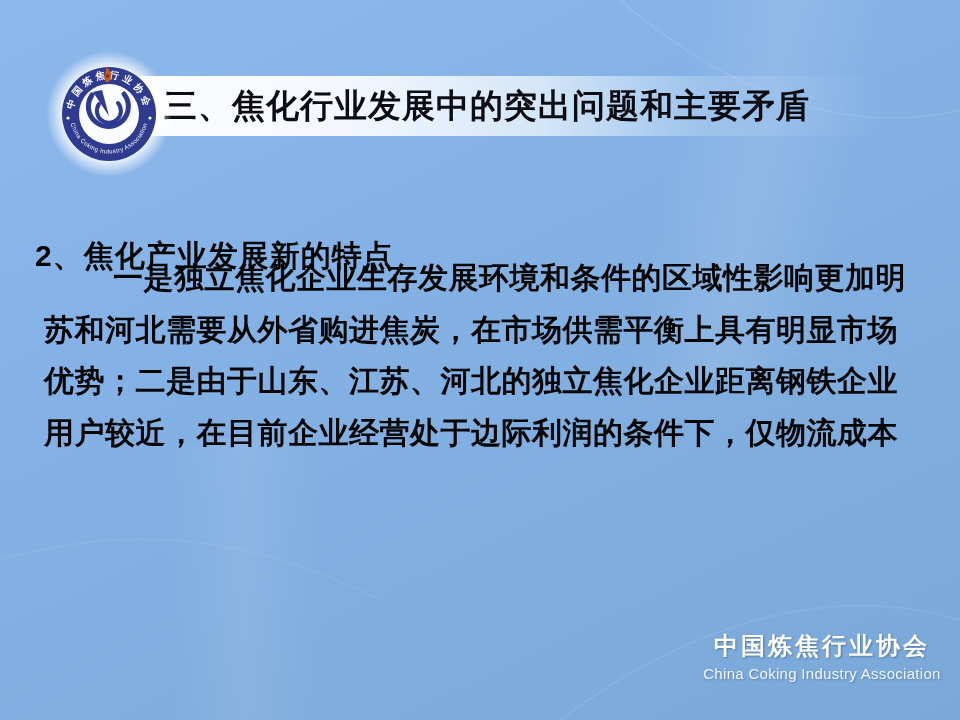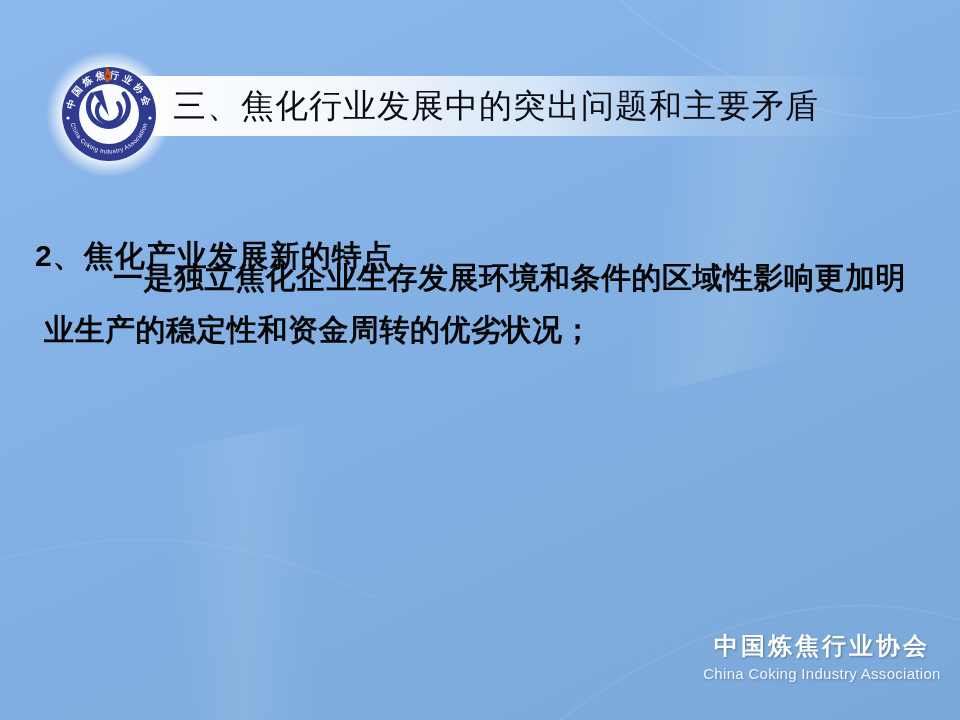--- a/index.html
+++ b/index.html
@@ -16,21 +16,21 @@
     background:linear-gradient(100deg,rgba(255,255,255,0) 42%,rgba(255,255,255,0.08) 52%,rgba(255,255,255,0) 62%);}
   .waves{position:absolute;left:0;top:0;width:960px;height:720px;pointer-events:none;}
 
   
   .title-band{position:absolute;left:96px;top:76px;width:818px;height:60px;
     background:linear-gradient(to right,
       #fdfeff 0%, #f4f8fd 30%, rgba(225,238,250,0.85) 55%,
       rgba(180,210,242,0.45) 75%, rgba(140,183,236,0) 96%);}
   .slide-title{position:absolute;left:164px;top:84px;white-space:nowrap;
     font-family:"Liberation Serif","DejaVu Serif",serif;
-    font-size:33px;font-weight:400;color:#0c0c12;letter-spacing:1px;margin-left:9px;}
+    font-size:33px;font-weight:700;color:#0c0c12;letter-spacing:1px;}
 
   
   .heading{position:absolute;left:35px;top:188px;white-space:nowrap;
     font-size:30px;font-weight:700;color:#060606;letter-spacing:1px;margin-top:48px;}
   .para{position:absolute;left:44px;top:252px;width:884px;font-family:Liberation Serif, serif;}
   .para-line{font-size:30px;font-weight:700;color:#060606;line-height:51.6px;
     letter-spacing:0.5px;white-space:nowrap;}
   .para-line:first-child{padding-left:69px;}
 
   
@@ -87,21 +87,23 @@
       <path d="M 48,42 L 64,66 L 57,40 Z" fill="#2e3b8e"></path>
       <path d="M 60,30 C 58,25 62,22 61,17 C 66,20 68,26 65,30 C 63,33 61,33 60,30 Z" fill="#c05a1a"></path>
       <circle cx="62.5" cy="26" r="1.6" fill="#8a1f14"></circle>
     </g>
   </svg>
 
   <div class="heading">2、焦化产业发展新的特点</div>
 
   <div class="para">
     <div class="para-line">一是独立焦化企业生存发展环境和条件的区域性影响更加明</div>
-    <div class="para-line">业生产的稳定性和资金周转的优劣状况；</div>
+    <div class="para-line">苏和河北需要从外省购进焦炭，在市场供需平衡上具有明显市场</div>
+    <div class="para-line">优势；二是由于山东、江苏、河北的独立焦化企业距离钢铁企业</div>
+    <div class="para-line">用户较近，在目前企业经营处于边际利润的条件下，仅物流成本</div>
   </div>
 
   <div class="footer">
     <div class="footer-cn">中国炼焦行业协会</div>
     <div class="footer-en">China Coking Industry Association</div>
   </div>
 
 </div>
 
 </body></html>

